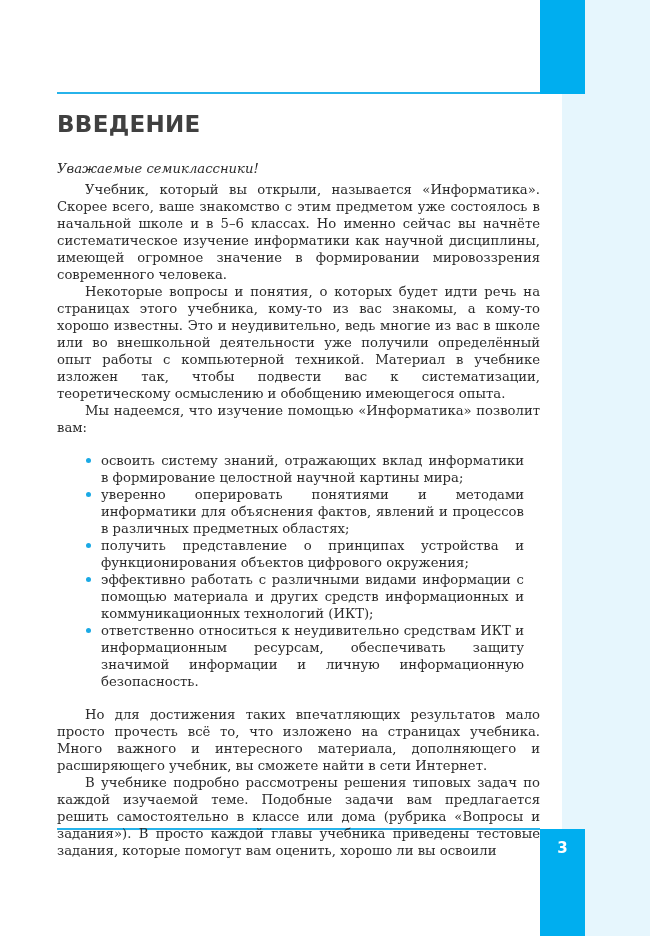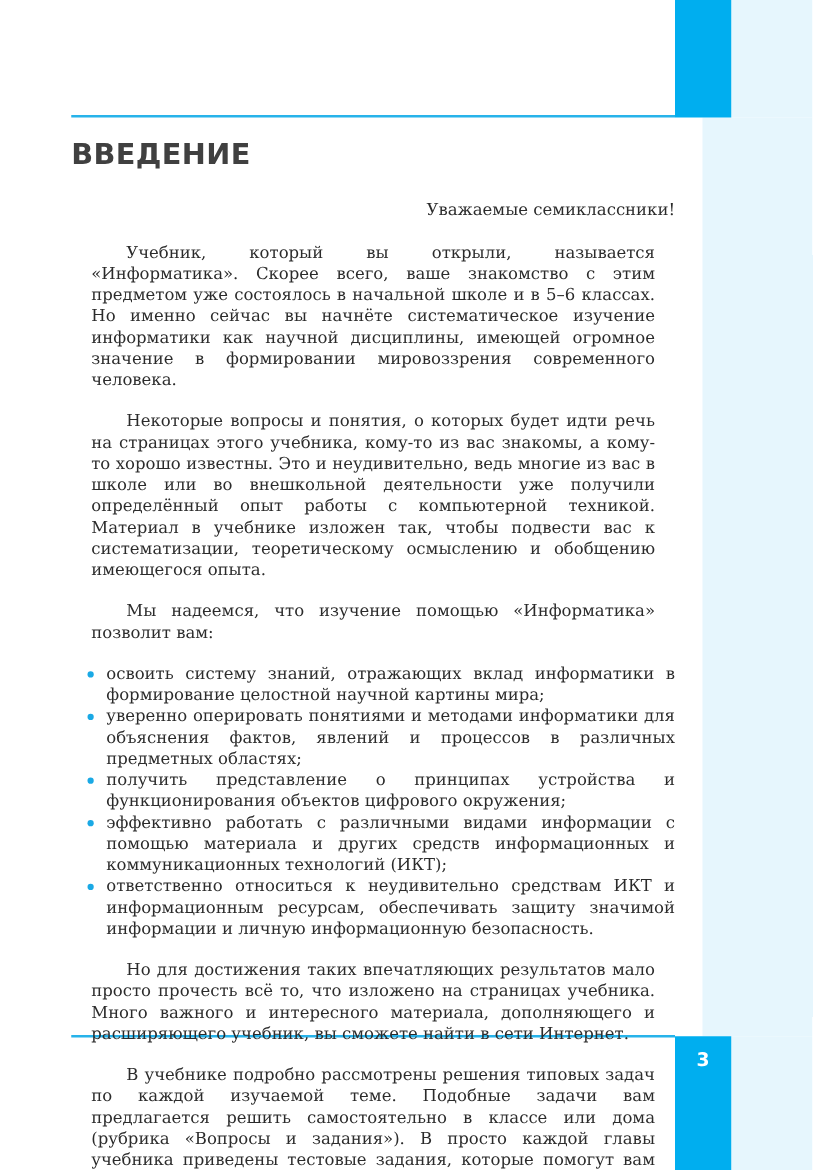--- a/index.html
+++ b/index.html
@@ -47,28 +47,28 @@
     position: absolute; left: 57px; top: 109px; margin: 0;
     font-family: "DejaVu Sans", "Liberation Sans", sans-serif;
     font-weight: bold; font-size: 23px; line-height: 30px;
     color: #404040; letter-spacing: 0.3px;
   }
   .content {
     position: absolute; left: 57px; top: 160px; width: 483px;
     font-size: 13.2px; line-height: 17px;
   }
   .greeting {
-    text-align: right; margin: 0 0 3px 0;
+    text-align: left; font-style: italic; margin: 0 0 3px 0;
     line-height: 18px;
   }
   .para {
-    margin: 16px; text-indent: 28px; text-align: justify;
+    margin: 0; text-indent: 28px; text-align: justify;
     hyphens: auto;
   }
-  .bullets { list-style: none; margin: 0; padding: 0; }
+  .bullets { list-style: none; margin: 16px; padding: 0; }
   .bullet-item {
     position: relative; padding-left: 28px; text-align: justify; margin: 0;
   }
   .bullet-dot {
     position: absolute; left: 13px; top: 6px; width: 5px; height: 5px;
     border-radius: 50%; background: #1aa9e5;
   }
 </style>
 </head>
 <body>

